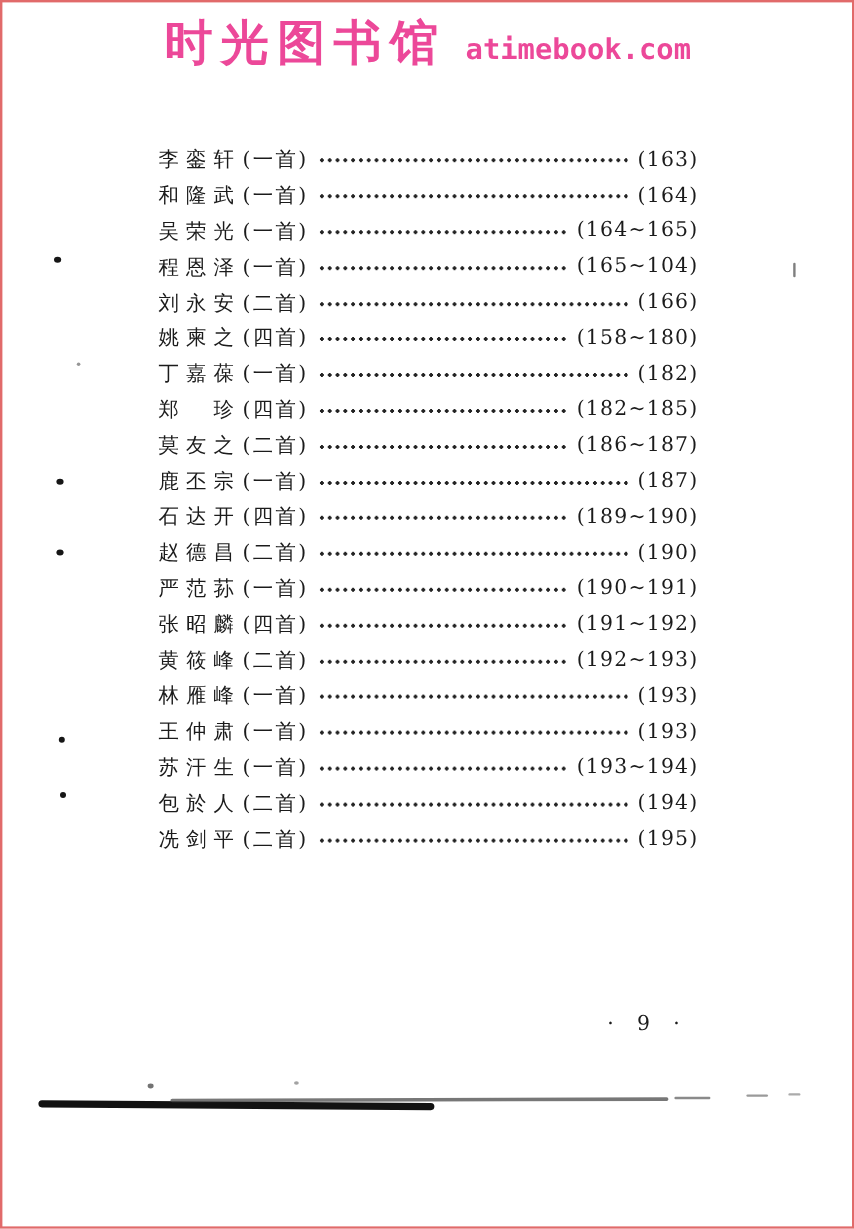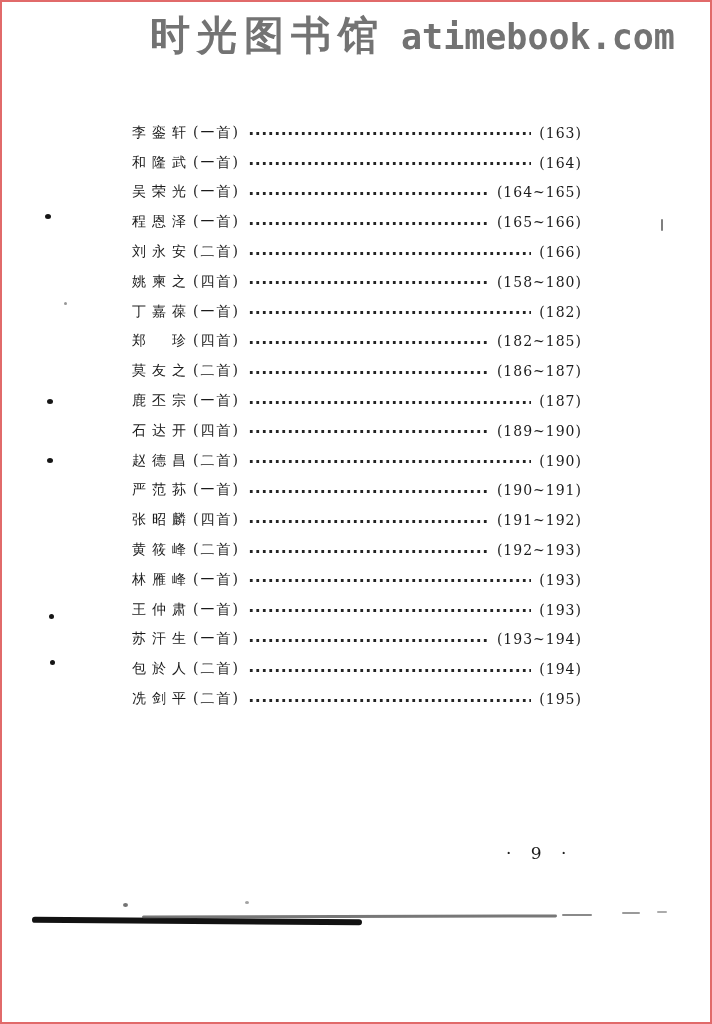--- a/index.html
+++ b/index.html
@@ -8,40 +8,40 @@
     width:712px;height:1024px;
     box-sizing:border-box;
     background:#ffffff;
     border:2px solid #e16a6a;
     overflow:hidden;
     font-family:"DejaVu Serif", serif;
     color:#1b1b1b;
   }
   
   .watermark{
-    position:absolute;top:6px;left:148px;
+    position:absolute;top:6px;left:135px;
     display:flex;align-items:baseline;gap:16px;
-    color:#737373;white-space:nowrap;
+    color:#ec4899;white-space:nowrap;
   }
   .wm-cjk{
     font-family:"DejaVu Sans", sans-serif;
     font-weight:bold;font-size:40px;letter-spacing:7px;
   }
   .wm-latin{
     font-family:"DejaVu Sans Mono", monospace;
-    font-weight:bold;font-size:35px;letter-spacing:0px;
+    font-weight:bold;font-size:24px;letter-spacing:0px;
   }
   
   .toc{
     position:absolute;top:116px;left:130px;width:450px;
   }
   .row{
     display:flex;align-items:center;
     height:29.8px;
-    font-size:14px;
+    font-size:17px;
   }
   .name{letter-spacing:6px;white-space:pre;}
   .count{letter-spacing:2px;margin-left:1px;white-space:nowrap;}
   .leader{
     flex:1;min-width:18px;height:5px;margin:2px 8px 0 8px;
     background-image:radial-gradient(circle,#232323 1.4px,transparent 1.5px);
     background-size:6.5px 5px;
     background-repeat:repeat-x;
     background-position:left center;
   }
@@ -98,21 +98,21 @@
       <span class="name">吴荣光</span>
       <span class="count">(一首)</span>
       <span class="leader"></span>
       <span class="pages">(164~165)</span>
     </div>
 
     <div class="row">
       <span class="name">程恩泽</span>
       <span class="count">(一首)</span>
       <span class="leader"></span>
-      <span class="pages">(165~166)</span>
+      <span class="pages">(165~104)</span>
     </div>
 
     <div class="row">
       <span class="name">刘永安</span>
       <span class="count">(二首)</span>
       <span class="leader"></span>
       <span class="pages">(166)</span>
     </div>
 
 

